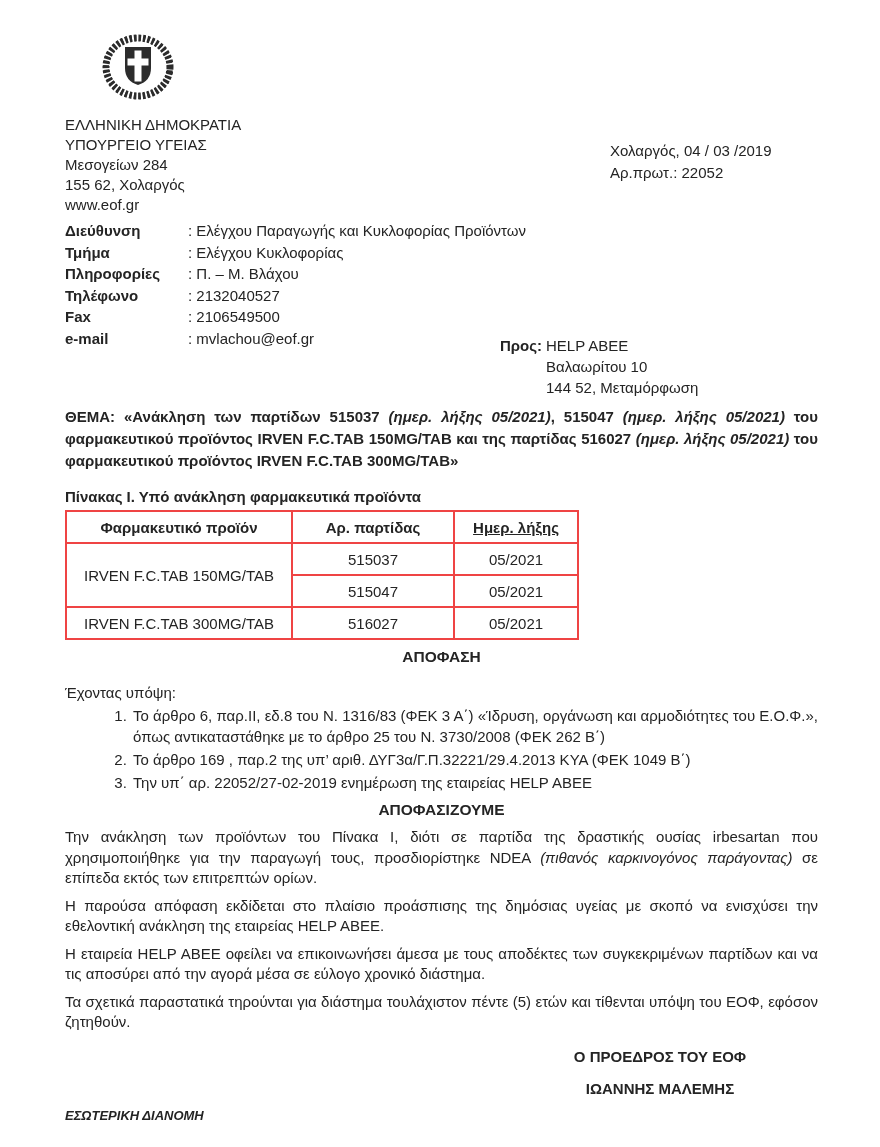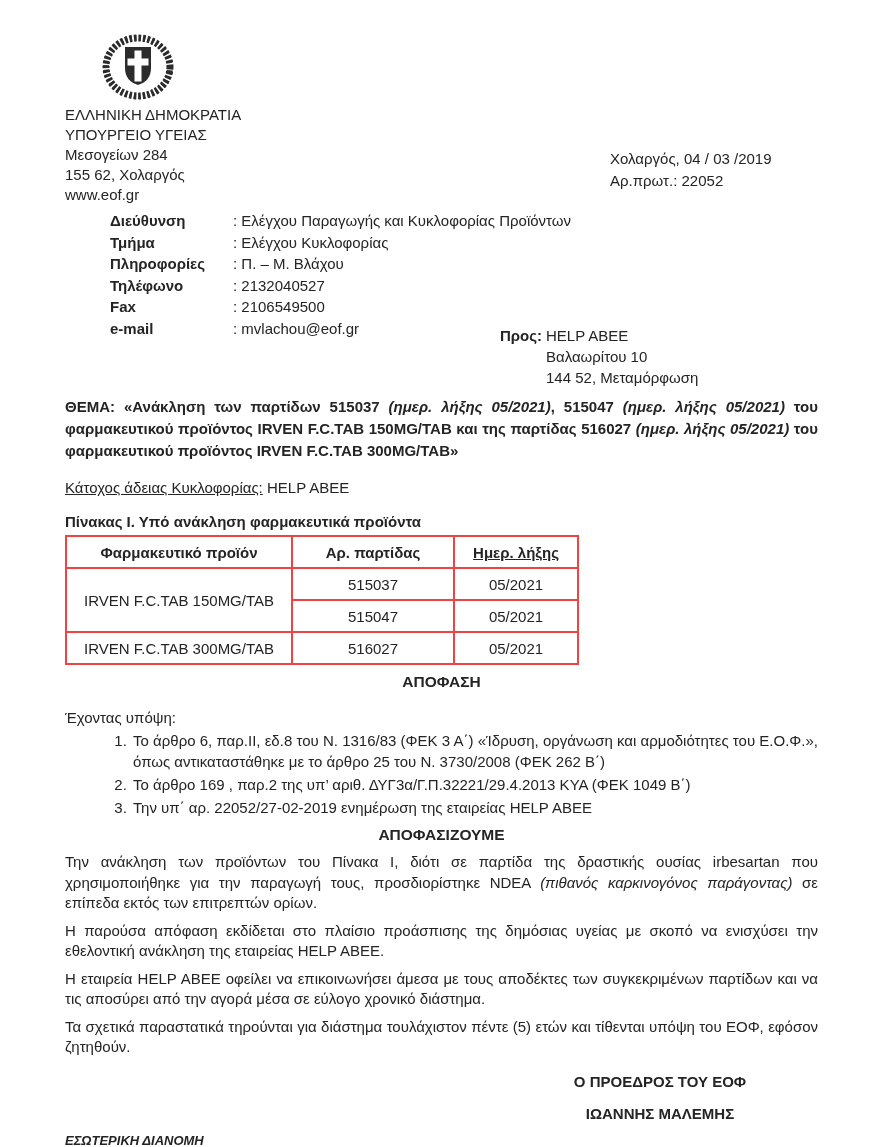--- a/index.html
+++ b/index.html
@@ -10,27 +10,27 @@
     background:#ffffff;
     font-family:"Liberation Sans", sans-serif;
     color:#242424;
     font-size:15px;
     box-sizing:border-box;
     padding:34px 62px 0 65px;
     overflow:hidden;
   }
   
   .emblem-wrap { margin-left:30px; height:66px; }
-  .gov-lines { margin-top:5px; line-height:20px; }
+  .gov-lines { margin-top:15px; line-height:20px; }
   .gov-line { white-space:nowrap; }
   .org-name { font-weight:bold; }
-  .date-block { position:absolute; left:610px; top:148px; line-height:22px; }
+  .date-block { position:absolute; left:610px; top:140px; line-height:22px; }
   
   .contact { margin-top:5px; }
-  .contact-row { display:flex; line-height:21.5px;margin-left:45px; }
+  .contact-row { display:flex; line-height:21.5px; }
   .contact-label { width:123px; flex:0 0 123px; font-weight:bold; }
   .contact-value { white-space:pre; }
   
   .recipient { margin-left:435px; margin-top:-14px; line-height:21px; display:flex; }
   .recipient-label { font-weight:bold; flex:0 0 46px; }
   .recipient-lines div { white-space:nowrap; }
   
   .subject { margin-top:8px; line-height:22px; text-align:justify; font-weight:bold; }
   .subject .it { font-style:italic; }
   .holder-line { line-height:22px; }
@@ -120,21 +120,20 @@
   <div class="recipient">
     <div class="recipient-label">Προς:</div>
     <div class="recipient-lines">
       <div>HELP ABEE</div>
       <div>Βαλαωρίτου 10</div>
       <div>144 52, Μεταμόρφωση</div>
     </div>
   </div>
 
   <p class="subject"><span>ΘΕΜΑ:</span><span> «Ανάκληση των παρτίδων 515037 </span><span class="it">(ημερ. λήξης 05/2021)</span><span>, 515047 </span><span class="it">(ημερ. λήξης 05/2021)</span><span> του φαρμακευτικού προϊόντος IRVEN F.C.TAB 150MG/TAB και της παρτίδας 516027 </span><span class="it">(ημερ. λήξης 05/2021)</span><span> του φαρμακευτικού προϊόντος IRVEN F.C.TAB 300MG/TAB»</span></p>
-  <div class="holder-line"><span class="holder-label">Κάτοχος άδειας Κυκλοφορίας:</span> <span>HELP ABEE</span></div>
 
   <div class="table-title">Πίνακας Ι. Υπό ανάκληση φαρμακευτικά προϊόντα</div>
   <table class="recall">
     <tbody>
         <tr>
       <th class="col-product">Φαρμακευτικό προϊόν</th>
       <th class="col-batch">Αρ. παρτίδας</th>
       <th class="col-exp">Ημερ. λήξης</th>
     </tr>
     <tr>

